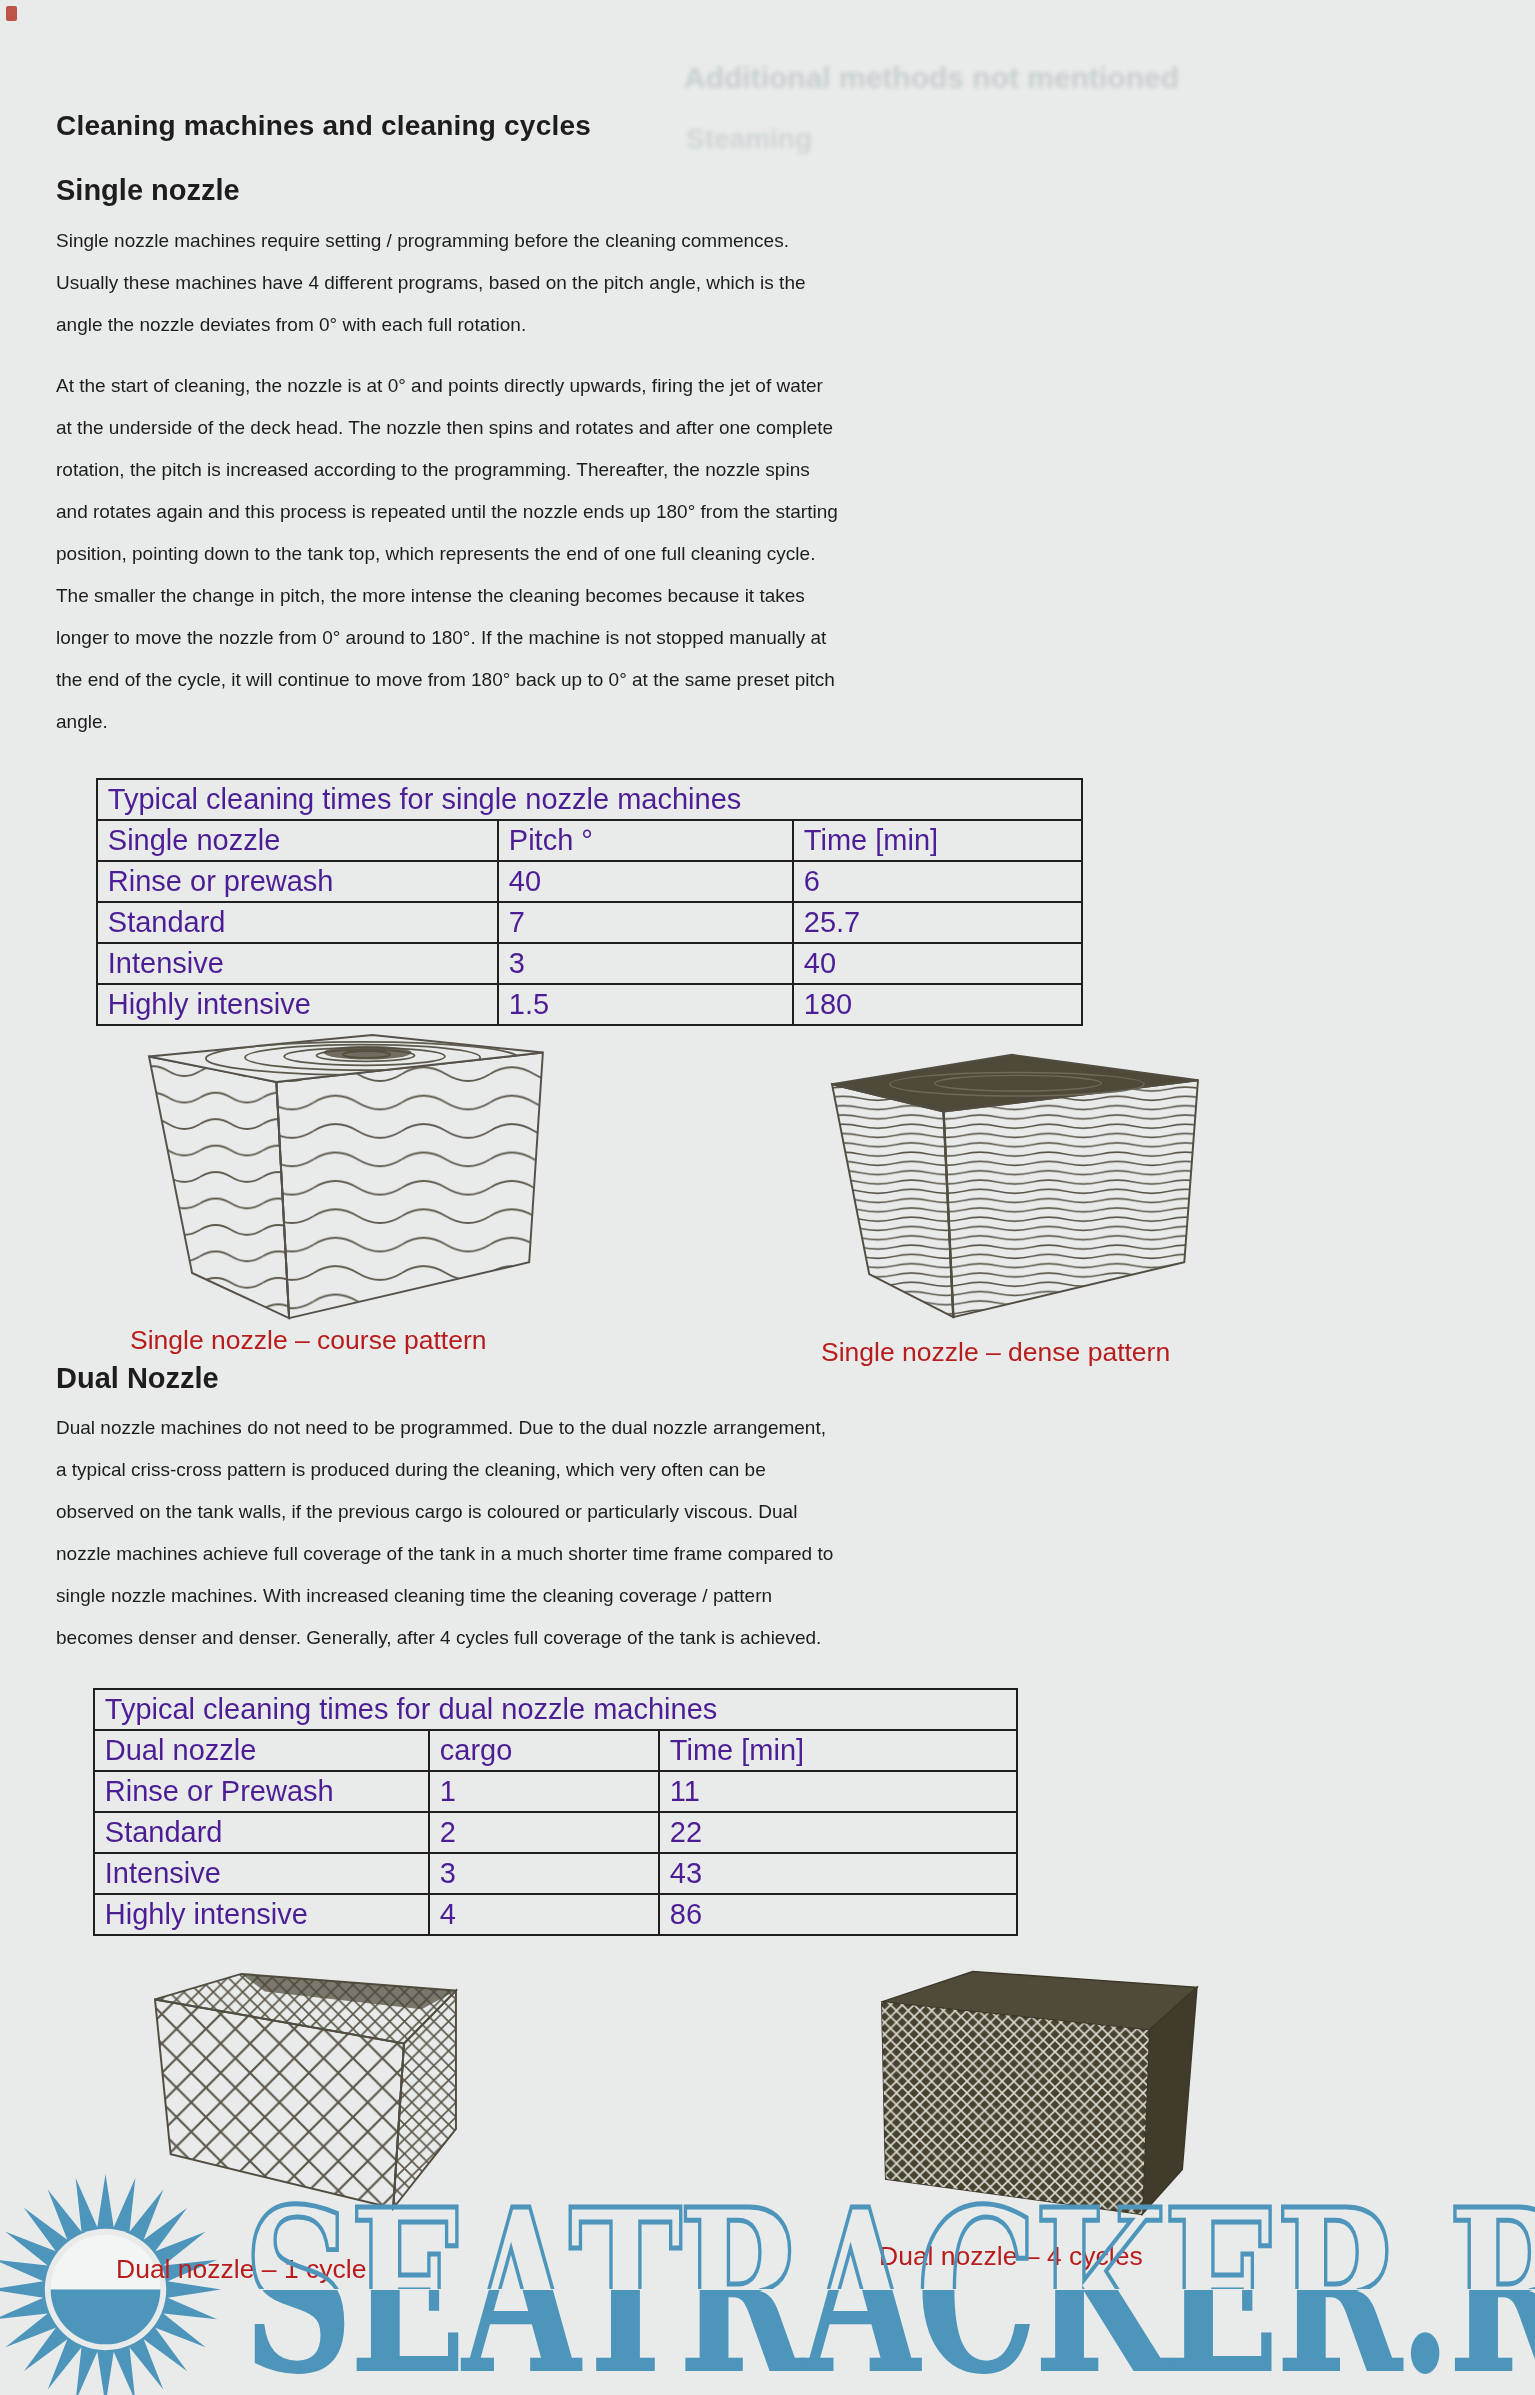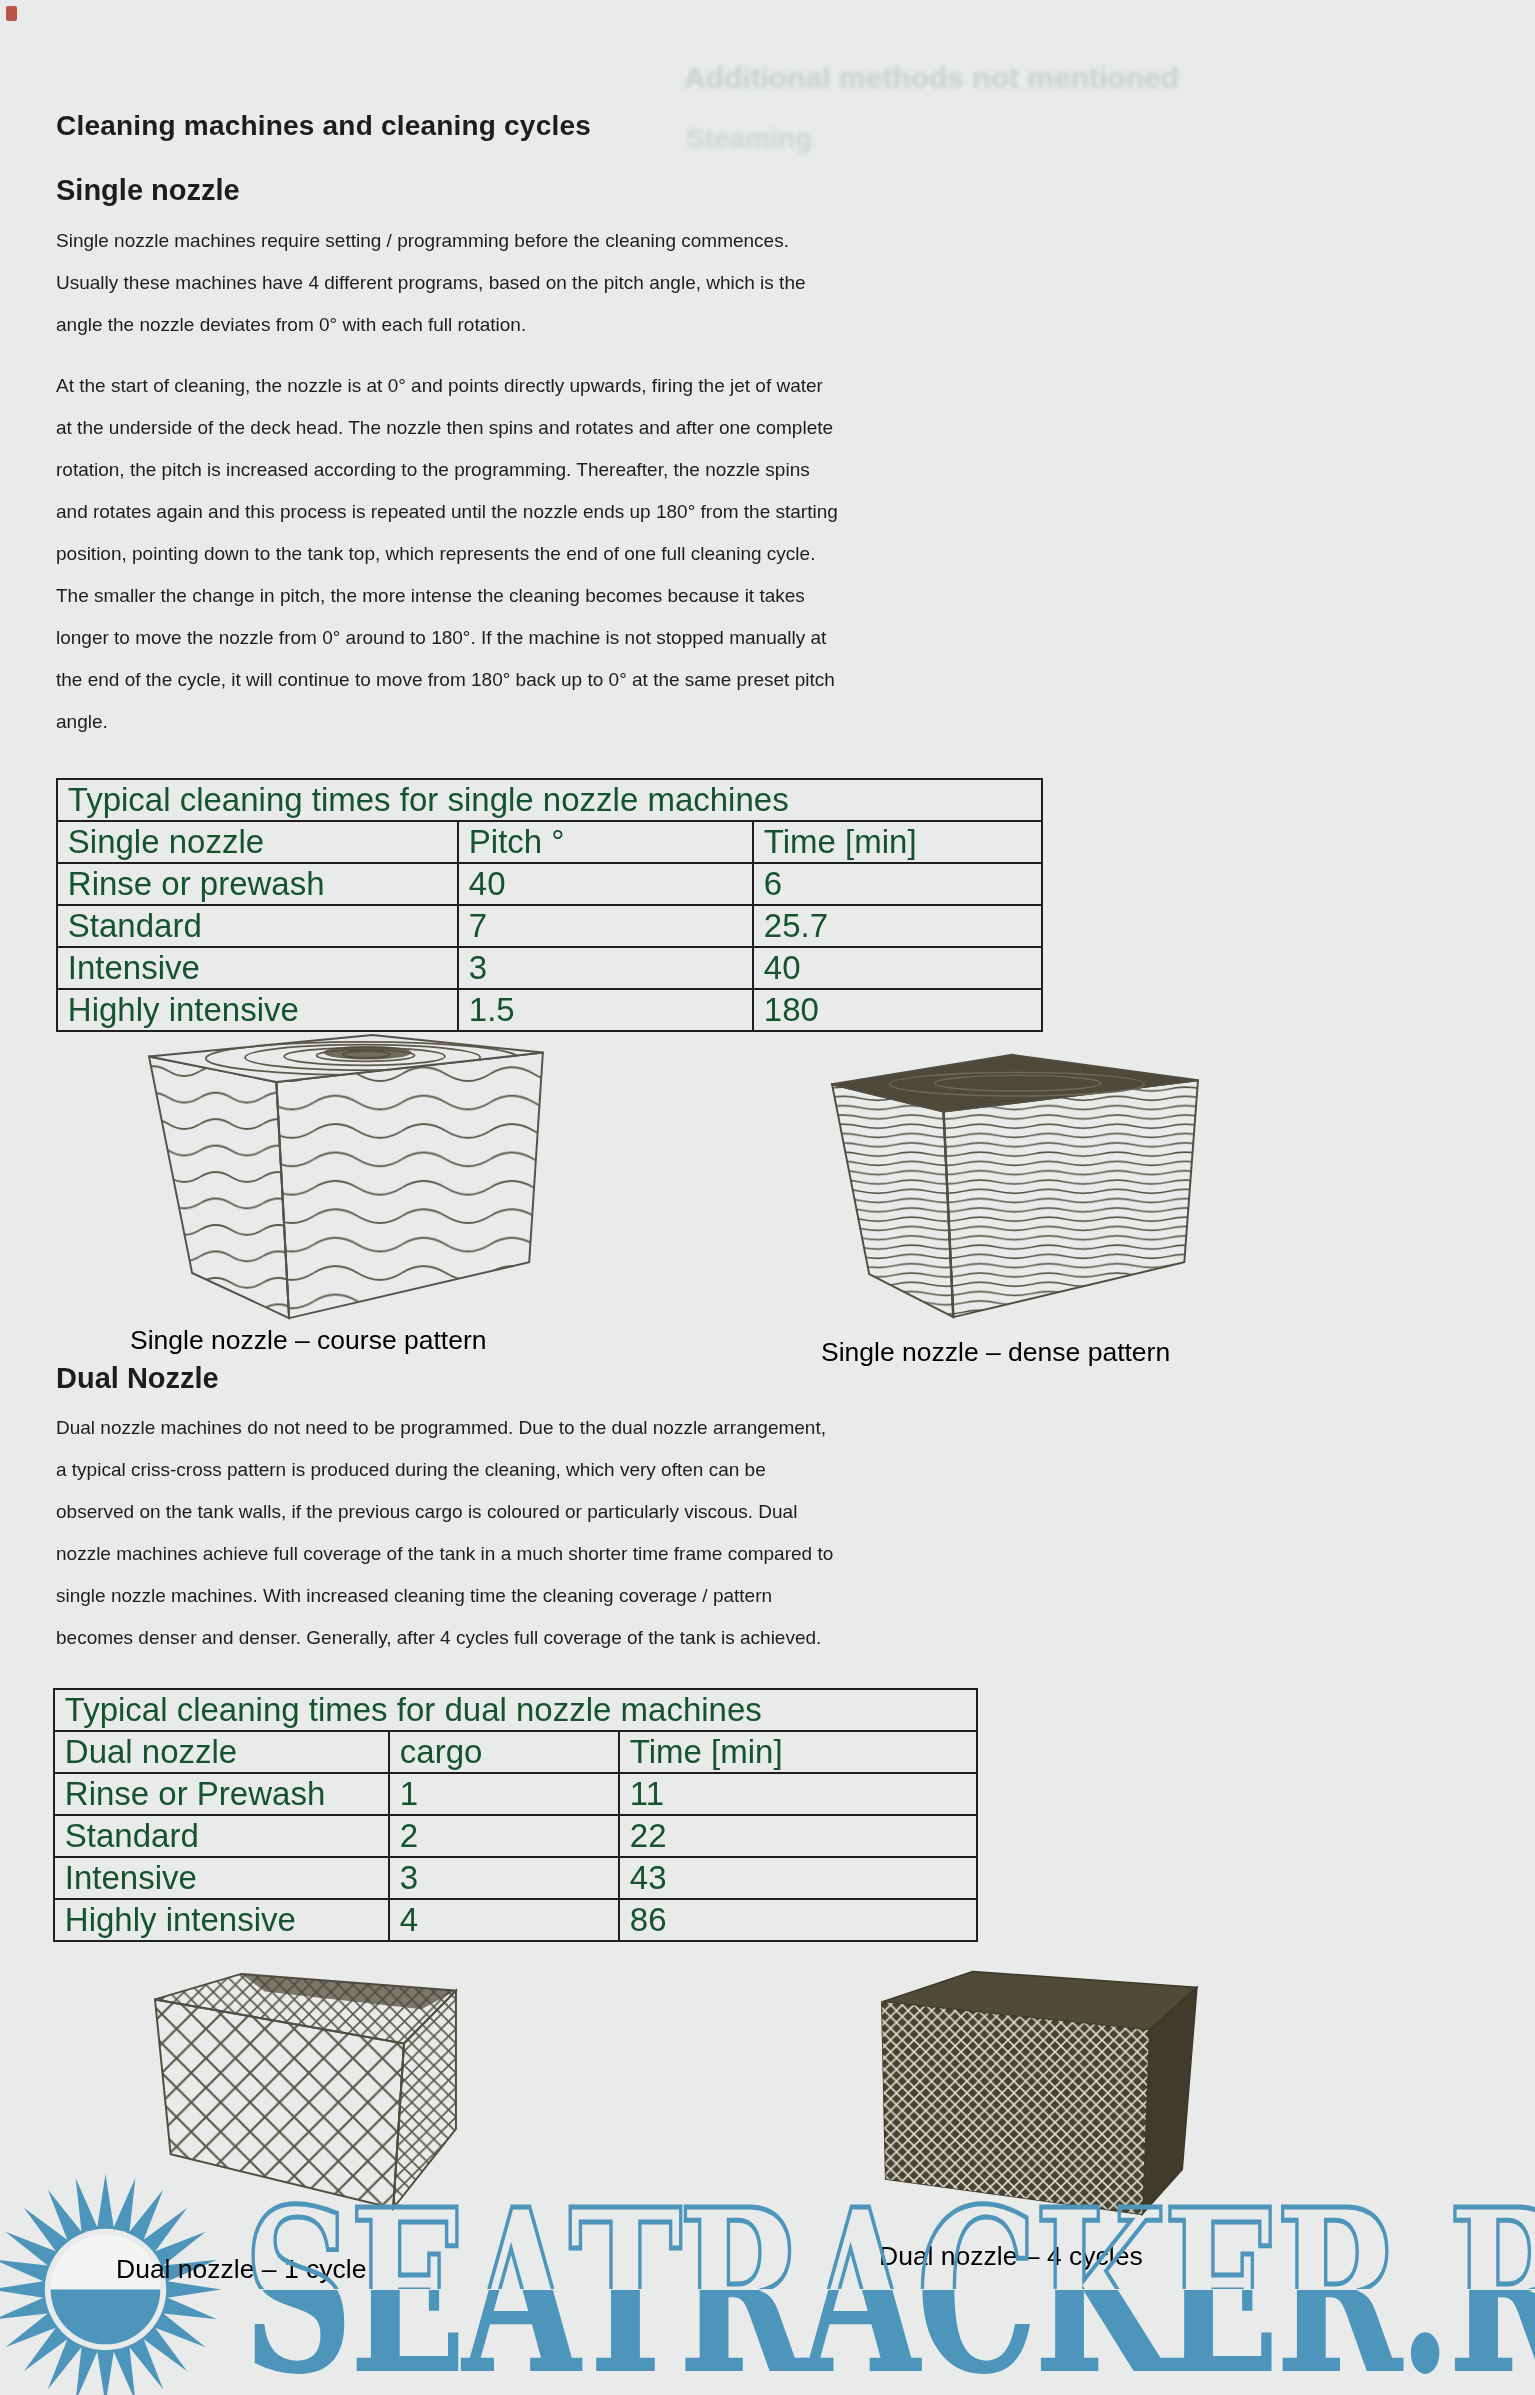--- a/index.html
+++ b/index.html
@@ -19,32 +19,32 @@
   .para{
     position:absolute;left:56px;width:1460px;
     font-size:19px;line-height:42px;
     white-space:pre-line;
   }
   .p1{top:220px;}
   .p2{top:365px;}
   .p3{top:1407px;}
   table.doc{
     position:absolute;border-collapse:collapse;table-layout:fixed;
-    font-size:33px;color:#14532d;
+    font-size:29px;color:#4c1d95;margin-left:40px;
   }
   table.doc td{
     border:2px solid #1f1f1f;height:37px;padding:1px 9.8px;
     vertical-align:middle;overflow:hidden;white-space:nowrap;
   }
   .t1{left:56px;top:778px;width:985px;}
   .t1 col.c1{width:401px;} .t1 col.c2{width:295px;} .t1 col.c3{width:289px;}
   .t2{left:53px;top:1688px;width:923px;}
   .t2 col.c1{width:335px;} .t2 col.c2{width:230px;} .t2 col.c3{width:358px;}
   .fig{position:absolute;}
-  .fig-caption{position:absolute;font-size:26.5px;color:#000000;z-index:3;white-space:nowrap;}
+  .fig-caption{position:absolute;font-size:26.5px;color:#b91c1c;z-index:3;white-space:nowrap;}
   .cap1{left:130px;top:1325px;}
   .cap2{left:821px;top:1337px;}
   .cap3{left:116px;top:2254px;}
   .cap4{left:879px;top:2241px;}
   .bleed{
     position:absolute;font-weight:bold;color:#8fa0a8;
     filter:blur(2px);white-space:nowrap;
   }
   .bleed1{left:684px;top:61px;font-size:30px;opacity:.38;}
   .bleed2{left:686px;top:123px;font-size:28px;opacity:.30;}

